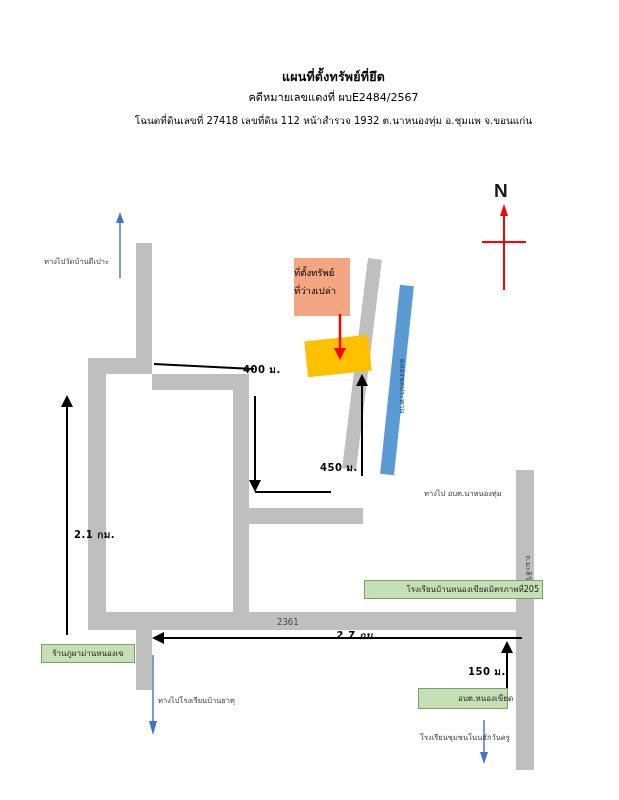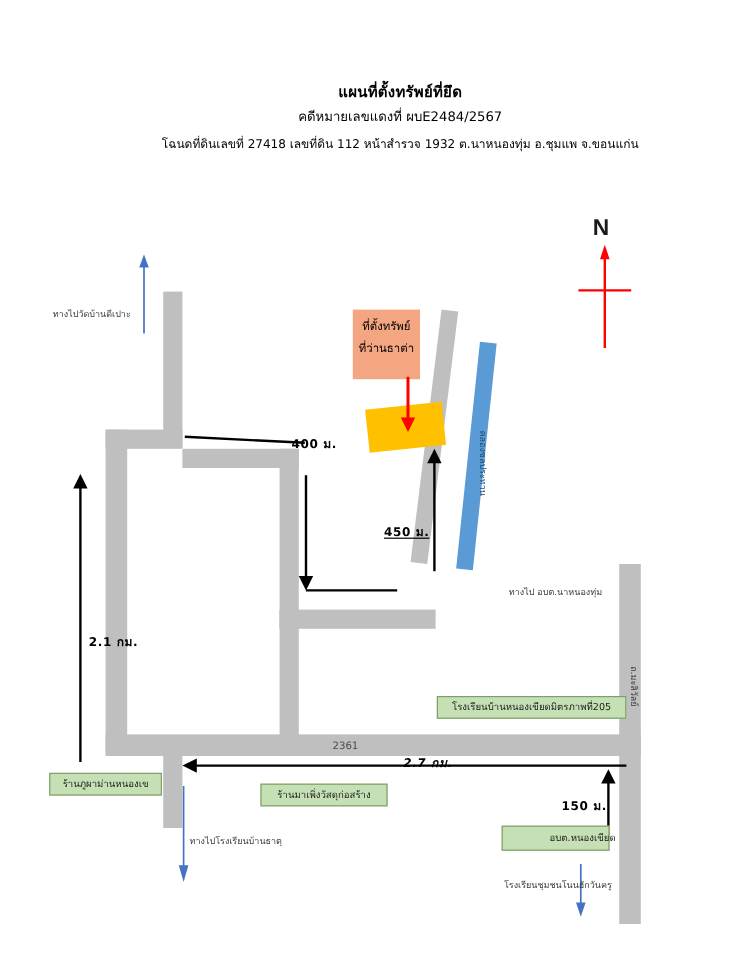--- a/index.html
+++ b/index.html
@@ -74,21 +74,21 @@
     background: #ffc000;
     transform-origin: 50% 50%;
   }
 
   
   .callout {
     background: #f4a582;
     color: #000;
     font-size: 9.5px;
     line-height: 1.9;
-    text-align: center;
+    text-align: left;
     padding-top: 6px;
     box-sizing: border-box;
   }
 
   
   .poi {
     background: #c5e0b4;
     border: 1px solid #7f9f6a;
     color: #1a1a1a;
     font-size: 8px;
@@ -178,21 +178,21 @@
 
   <div class="road" style="left:136px; top:630px; width:16px; height:60px;"></div>
 
   <div class="canal" style="left:390px; top:285px; width:14px; height:190px; transform: rotate(6deg);"></div>
   <div class="vert-label" style="left:358px; top:380px; width:90px; text-align:center; transform: rotate(90deg); color:#1f4e79;">คลองชลประทาน</div>
 
   <div class="parcel-subject" style="left:306px; top:338px; width:64px; height:36px; transform: rotate(-6deg);"></div>
 
   <div class="callout" style="left:294px; top:258px; width:56px; height:58px;">
     <div>ที่ตั้งทรัพย์</div>
-    <div>ที่ว่านธาต่า</div>
+    <div>ที่ว่างเปล่า</div>
   </div>
   <svg width="20" height="50" style="left:330px; top:314px;">
     <line x1="10" y1="0" x2="10" y2="38" stroke="#ff0000" stroke-width="2.5"></line>
     <polygon points="10,46 4,34 16,34" fill="#ff0000"></polygon>
   </svg>
 
   <svg width="110" height="14" style="left:150px; top:358px;">
     <line x1="4" y1="6" x2="104" y2="11" stroke="#000" stroke-width="2"></line>
   </svg>
   <div class="dim-label" style="left:243px; top:362px;">400 ม.</div>
@@ -202,21 +202,21 @@
     <polygon points="10,96 4,84 16,84" fill="#000"></polygon>
   </svg>
   <svg width="80" height="10" style="left:255px; top:487px;">
     <line x1="0" y1="5" x2="76" y2="5" stroke="#000" stroke-width="2"></line>
   </svg>
 
   <svg width="20" height="110" style="left:352px; top:372px;">
     <line x1="10" y1="104" x2="10" y2="10" stroke="#000" stroke-width="2"></line>
     <polygon points="10,2 4,14 16,14" fill="#000"></polygon>
   </svg>
-  <div class="dim-label" style="left:320px; top:436px;text-decoration:underline;">450 ม.</div>
+  <div class="dim-label" style="left:320px; top:460px;">450 ม.</div>
 
   <svg width="20" height="250" style="left:57px; top:395px;">
     <line x1="10" y1="8" x2="10" y2="240" stroke="#000" stroke-width="2"></line>
     <polygon points="10,0 4,12 16,12" fill="#000"></polygon>
   </svg>
   <div class="dim-label" style="left:74px; top:527px;">2.1 กม.</div>
 
   <svg width="380" height="14" style="left:150px; top:631px;">
     <line x1="10" y1="7" x2="372" y2="7" stroke="#000" stroke-width="2"></line>
     <polygon points="2,7 14,1 14,13" fill="#000"></polygon>
@@ -246,29 +246,26 @@
     <polygon points="6,80 2,66 10,66" fill="#4472c4"></polygon>
   </svg>
   <div class="maptext" style="left:158px; top:694px;">ทางไปโรงเรียนบ้านธาตุ</div>
 
   <svg width="12" height="46" style="left:478px; top:720px;">
     <line x1="6" y1="0" x2="6" y2="34" stroke="#4472c4" stroke-width="1.4"></line>
     <polygon points="6,44 2,32 10,32" fill="#4472c4"></polygon>
   </svg>
   <div class="maptext" style="left:420px; top:731px;">โรงเรียนชุมชนโนนฮักวันครู</div>
 
-  <div class="poi" style="left:364px; top:580px; width:158px; height:19px;">
+  <div class="poi" style="left:364px; top:580px; width:179px; height:19px;justify-content:flex-end;">
     <span>โรงเรียนบ้านหนองเขียดมิตรภาพที่205</span>
   </div>
 
   <div class="poi" style="left:41px; top:644px; width:94px; height:19px;">
     <span>ร้านภูผาม่านหนองเข</span>
   </div>
 
-  <div class="poi" style="left:217px; top:653px; width:106px; height:19px;">
-    <span>ร้านมาเพิ่งวัสดุก่อสร้าง</span>
-  </div>
 
   <div class="poi" style="left:418px; top:688px; width:90px; height:21px;padding-left:48px;">
     <span>อบต.หนองเขียด</span>
   </div>
 
 </div>
 
 </body></html>

